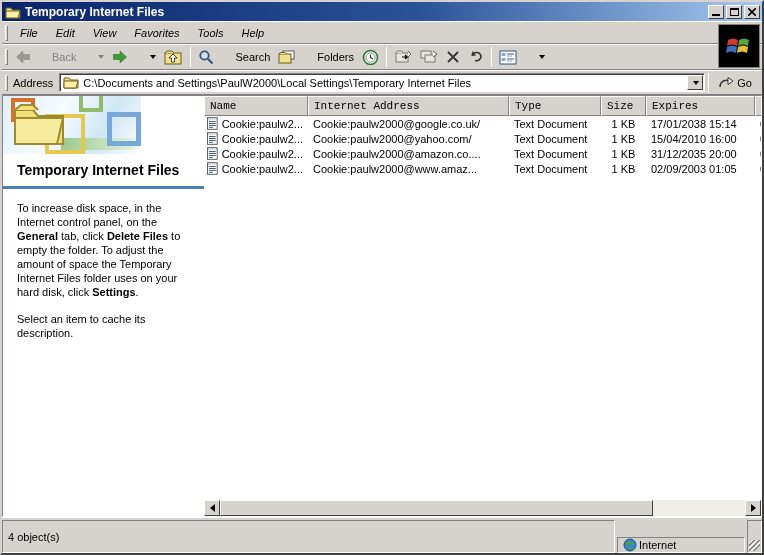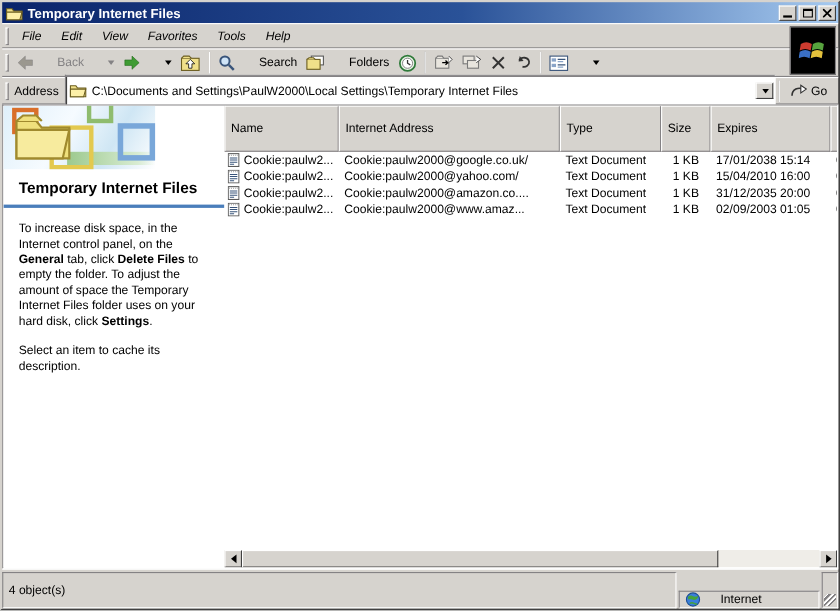--- a/index.html
+++ b/index.html
@@ -68,21 +68,21 @@
   .tsep { width:1px; height:20px; background:#848284; border-right:1px solid #fff; margin:0 3px; }
 
   
   .addressbar {
     height:25px; display:flex; align-items:center;
     border-top:1px solid #fff; border-bottom:1px solid #848284;
     padding:0 4px 0 2px;
   }
   .addr-label { margin:0 6px 0 2px; }
   .addr-box {
-    flex:1 1 auto; height:29px; background:#fff;
+    flex:1 1 auto; height:19px; background:#fff;
     border:1px solid; border-color:#848284 #fff #fff #848284;
     box-shadow:inset 1px 1px 0 #404040;
     display:flex; align-items:center; padding-left:3px;
   }
   .addr-box .aicon { margin-right:4px; flex:0 0 auto; }
   .addr-text { flex:1 1 auto; white-space:nowrap; overflow:hidden; }
   .addr-drop {
     flex:0 0 16px; height:15px; background:#d6d3ce;
     border:1px solid; border-color:#fff #404040 #404040 #fff;
     display:flex; align-items:center; justify-content:center; margin-right:1px;
@@ -115,21 +115,21 @@
   .side-rule { height:3px; background:#4a7ebb; margin:2px 0 0 0; }
   .side-text { padding:12px 14px 0 14px; line-height:14px; }
   .side-text p { margin-bottom:13px; }
   .it { font-style:italic; }
   .bd { font-weight:bold; }
 
   .listpane { flex:1 1 auto; display:flex; flex-direction:column; overflow:hidden; }
   .lheader { display:flex; flex:0 0 17px; background:#d6d3ce; }
   .hcell {
     background:#d6d3ce; border:1px solid; border-color:#fff #848284 #848284 #fff;
-    padding:14px 5px; white-space:nowrap; overflow:hidden; flex:0 0 auto;
+    padding:3px 5px; white-space:nowrap; overflow:hidden; flex:0 0 auto;font-family:Liberation Mono, monospace;
   }
   .hcell.right { text-align:left; }
   .rows { flex:1 1 auto; overflow:hidden; }
   .lrow { display:flex; height:15px; align-items:center; }
   .cell { flex:0 0 auto; padding:0 5px; white-space:nowrap; overflow:hidden; }
   .cell.name { display:flex; align-items:center; gap:4px; padding-left:3px; }
   .cell.right { text-align:center; }
   .c-name { width:104px; } .c-addr { width:201px; } .c-type { width:92px; }
   .c-size { width:45px; } .c-exp { width:109px; } .c-last { flex:1 1 auto; min-width:0; }
 
@@ -151,21 +151,21 @@
   
   .statusbar {
     flex:0 0 21px; background:#d6d3ce; display:flex; align-items:stretch;
     border-top:1px solid #fff; padding-top:2px; gap:2px;
   }
   .spanel {
     border:1px solid; border-color:#848284 #fff #fff #848284;
     display:flex; align-items:center; padding:0 5px; white-space:nowrap; overflow:hidden;
   }
   .sp-objects { flex:1 1 auto; }
-  .sp-zone { flex:0 0 128px; gap:18px;margin-top:17px; }
+  .sp-zone { flex:0 0 128px; gap:2px;margin-top:17px; }
   .grip-corner { flex:0 0 15px; position:relative; }
   .grip-corner::after {
     content:""; position:absolute; right:1px; bottom:1px; width:11px; height:11px;
     background:
       linear-gradient(135deg, transparent 0 58%, #fff 58% 64%, #848284 64% 74%, transparent 74%),
       linear-gradient(135deg, transparent 0 36%, #fff 36% 42%, #848284 42% 52%, transparent 52%),
       linear-gradient(135deg, transparent 0 14%, #fff 14% 20%, #848284 20% 30%, transparent 30%);
   }
 </style>
 </head>

